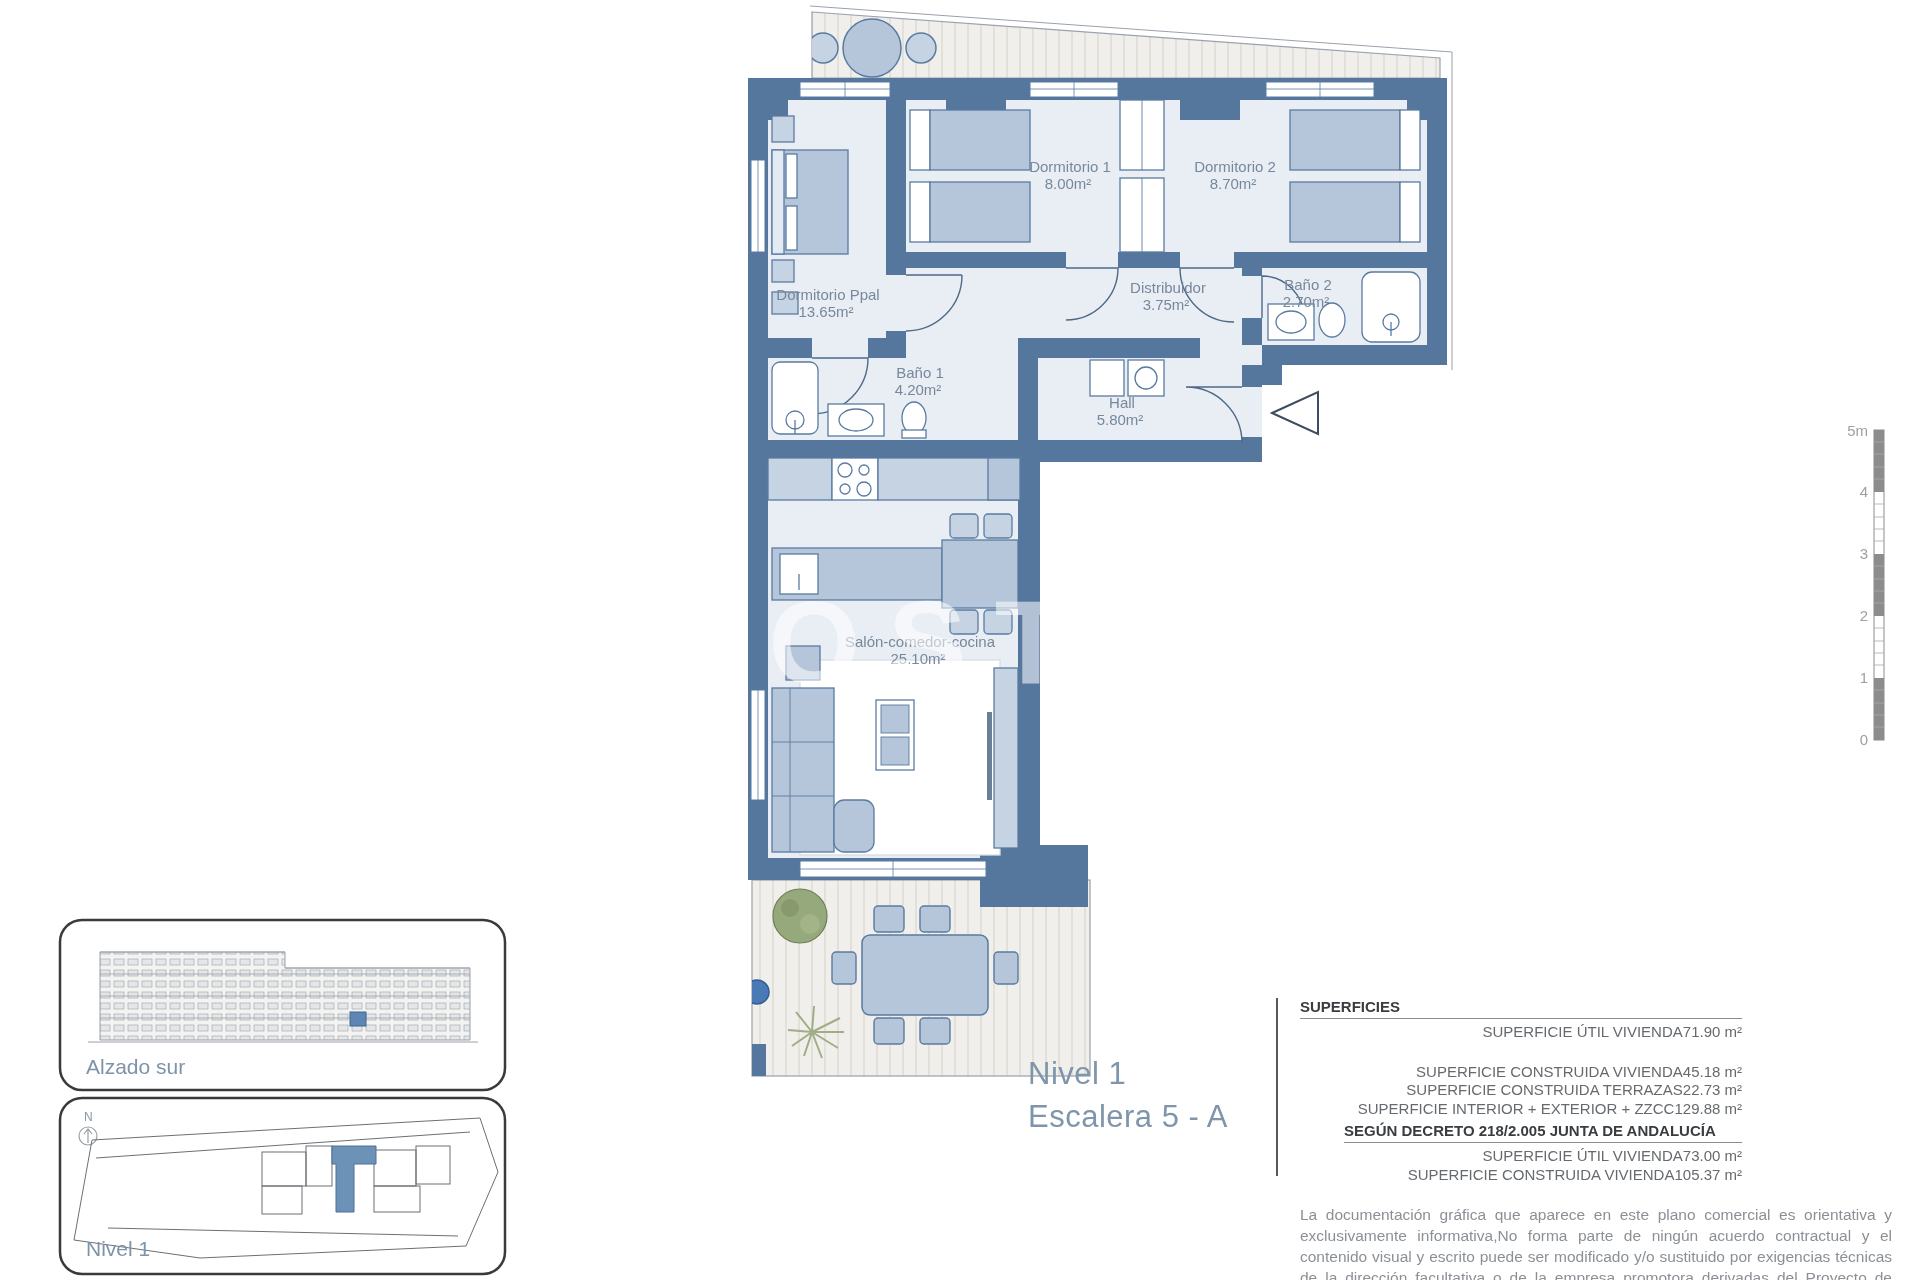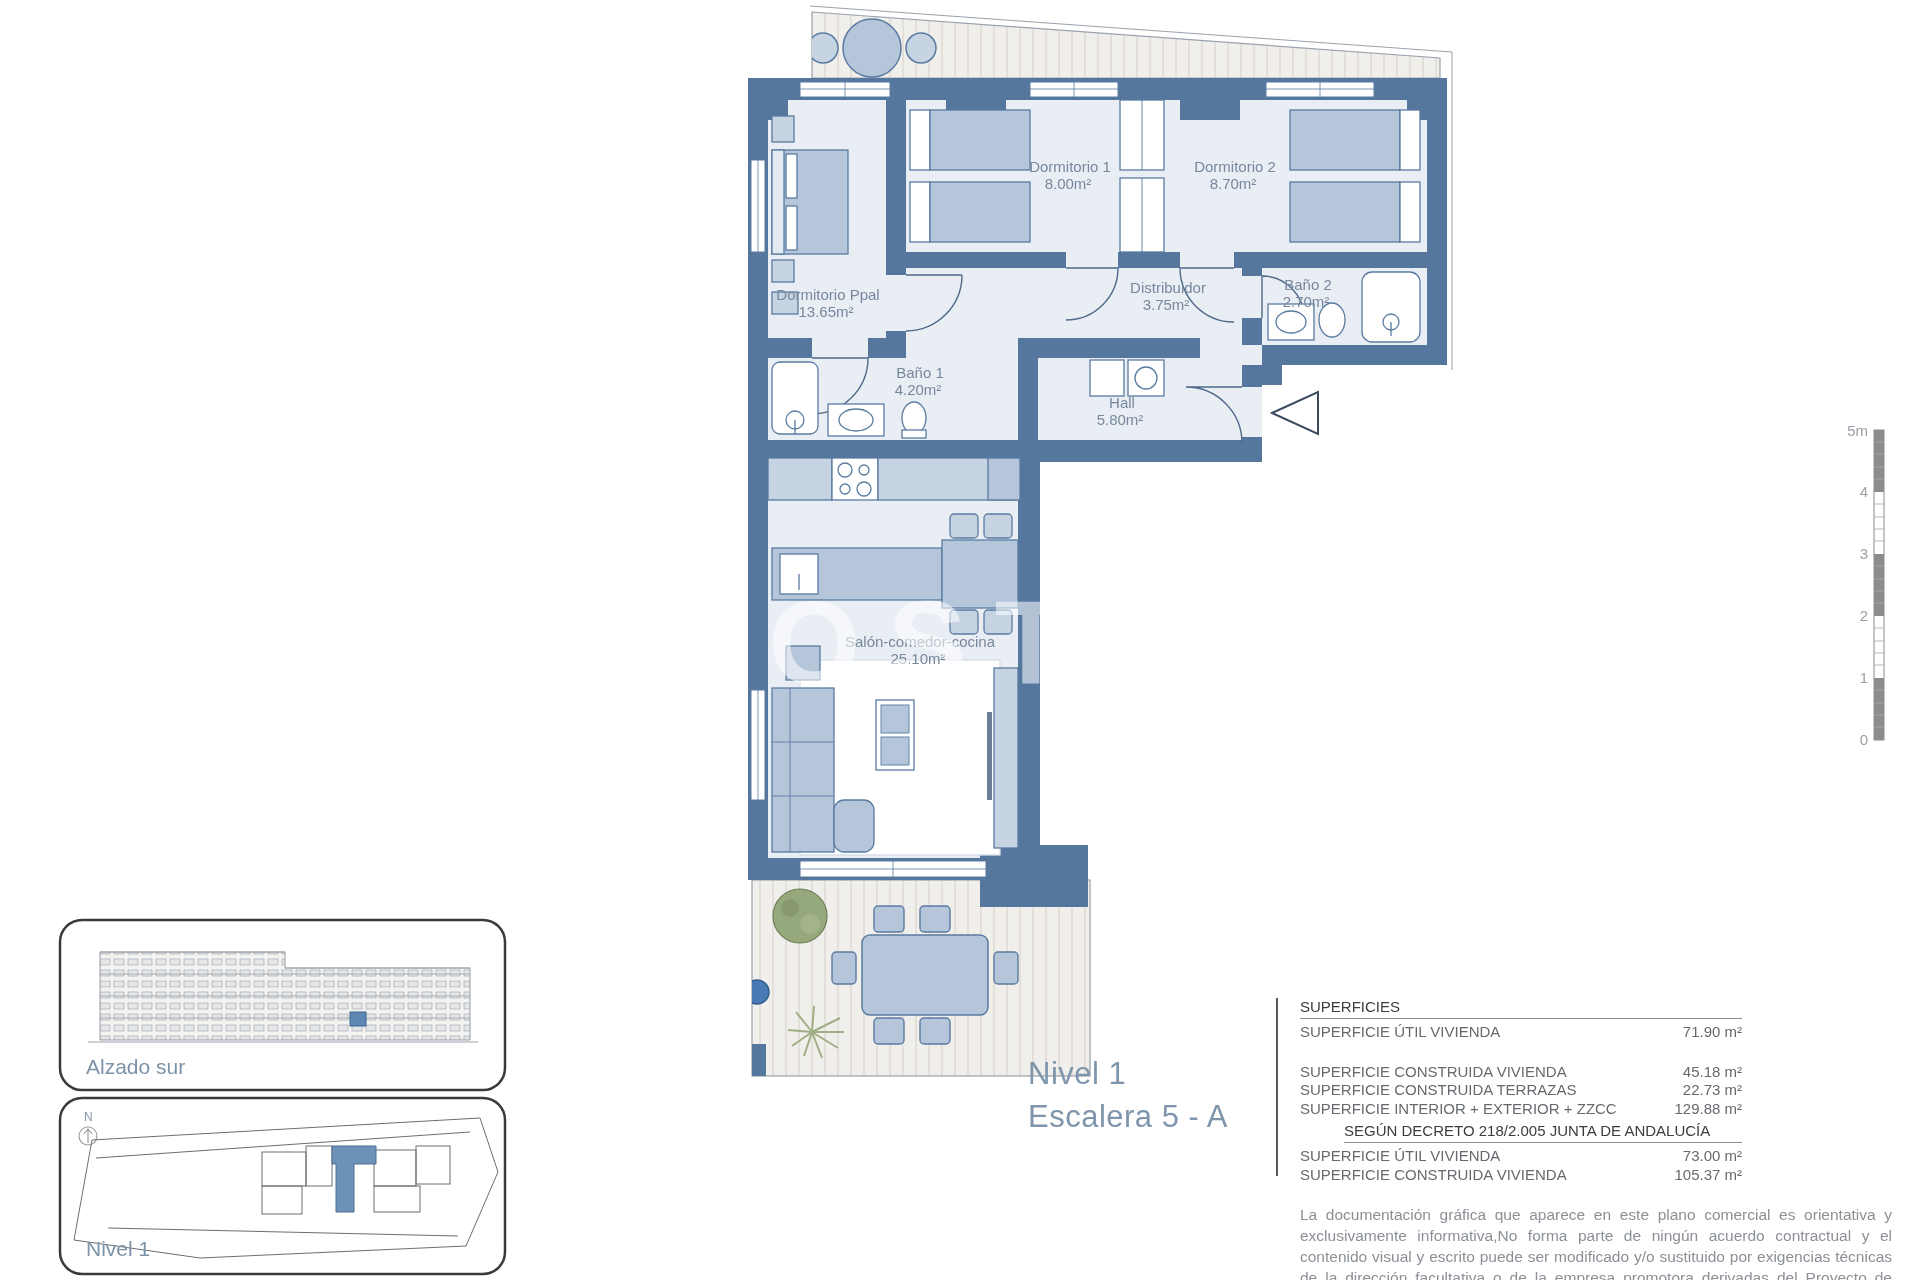--- a/index.html
+++ b/index.html
@@ -1,22 +1,22 @@
 <!DOCTYPE html>
 <html><head>
 <meta charset="utf-8">
 <style>
   html,body{margin:0;padding:0;background:#ffffff;}
   body{width:1920px;height:1280px;position:relative;font-family:"Liberation Sans",sans-serif;overflow:hidden;}
   #plan-svg{position:absolute;left:0;top:0;}
   .abs{position:absolute;}
   
   #surfaces{left:1300px;top:998px;width:442px;color:#666a6e;font-size:15px;}
-  #surfaces .hdr{font-weight:normal;color:#3a3d40;padding-bottom:3px;border-bottom:1.2px solid #8a8d90;margin-bottom:4px;}
-  #surfaces .row{display:flex;justify-content:space-between;line-height:18.5px;gap:20px;}
+  #surfaces .hdr{font-weight:bold;color:#3a3d40;padding-bottom:3px;border-bottom:1.2px solid #8a8d90;margin-bottom:4px;}
+  #surfaces .row{display:flex;justify-content:flex-end;line-height:18.5px;}
   #surfaces .gap{height:21px;}
   #surfaces .row .val{white-space:nowrap;}
   #divider-line{left:1276px;top:998px;width:2px;height:178px;background:#55585c;}
   #plan-title{left:1028px;top:1052px;color:#7e95ab;font-size:31px;line-height:43px;letter-spacing:.5px;}
   #disclaimer{left:1300px;top:1204px;width:592px;font-size:15.5px;line-height:21px;color:#8b9096;text-align:justify;}
   #watermark{left:655px;top:575px;width:640px;color:rgba(255,255,255,.55);font-size:118px;font-weight:bold;letter-spacing:28px;pointer-events:none;}
   #watermark .wm2{font-size:58px;letter-spacing:8px;display:block;margin:-28px 0 0 530px;}
 </style>
 </head>
 <body>

